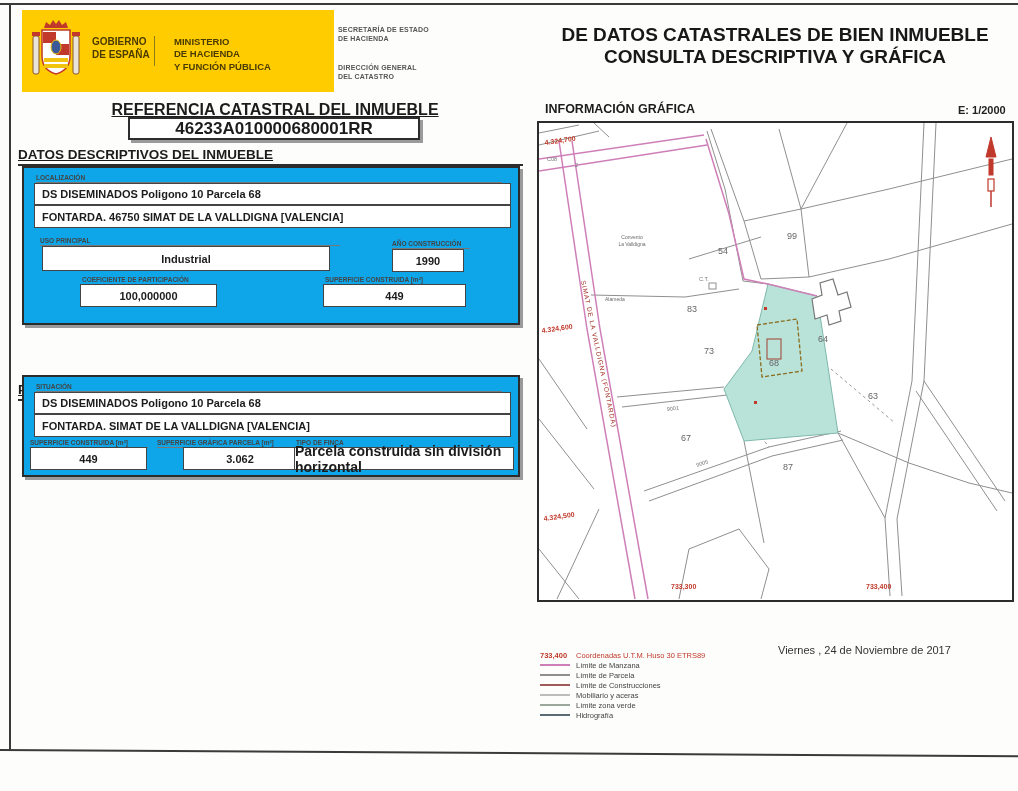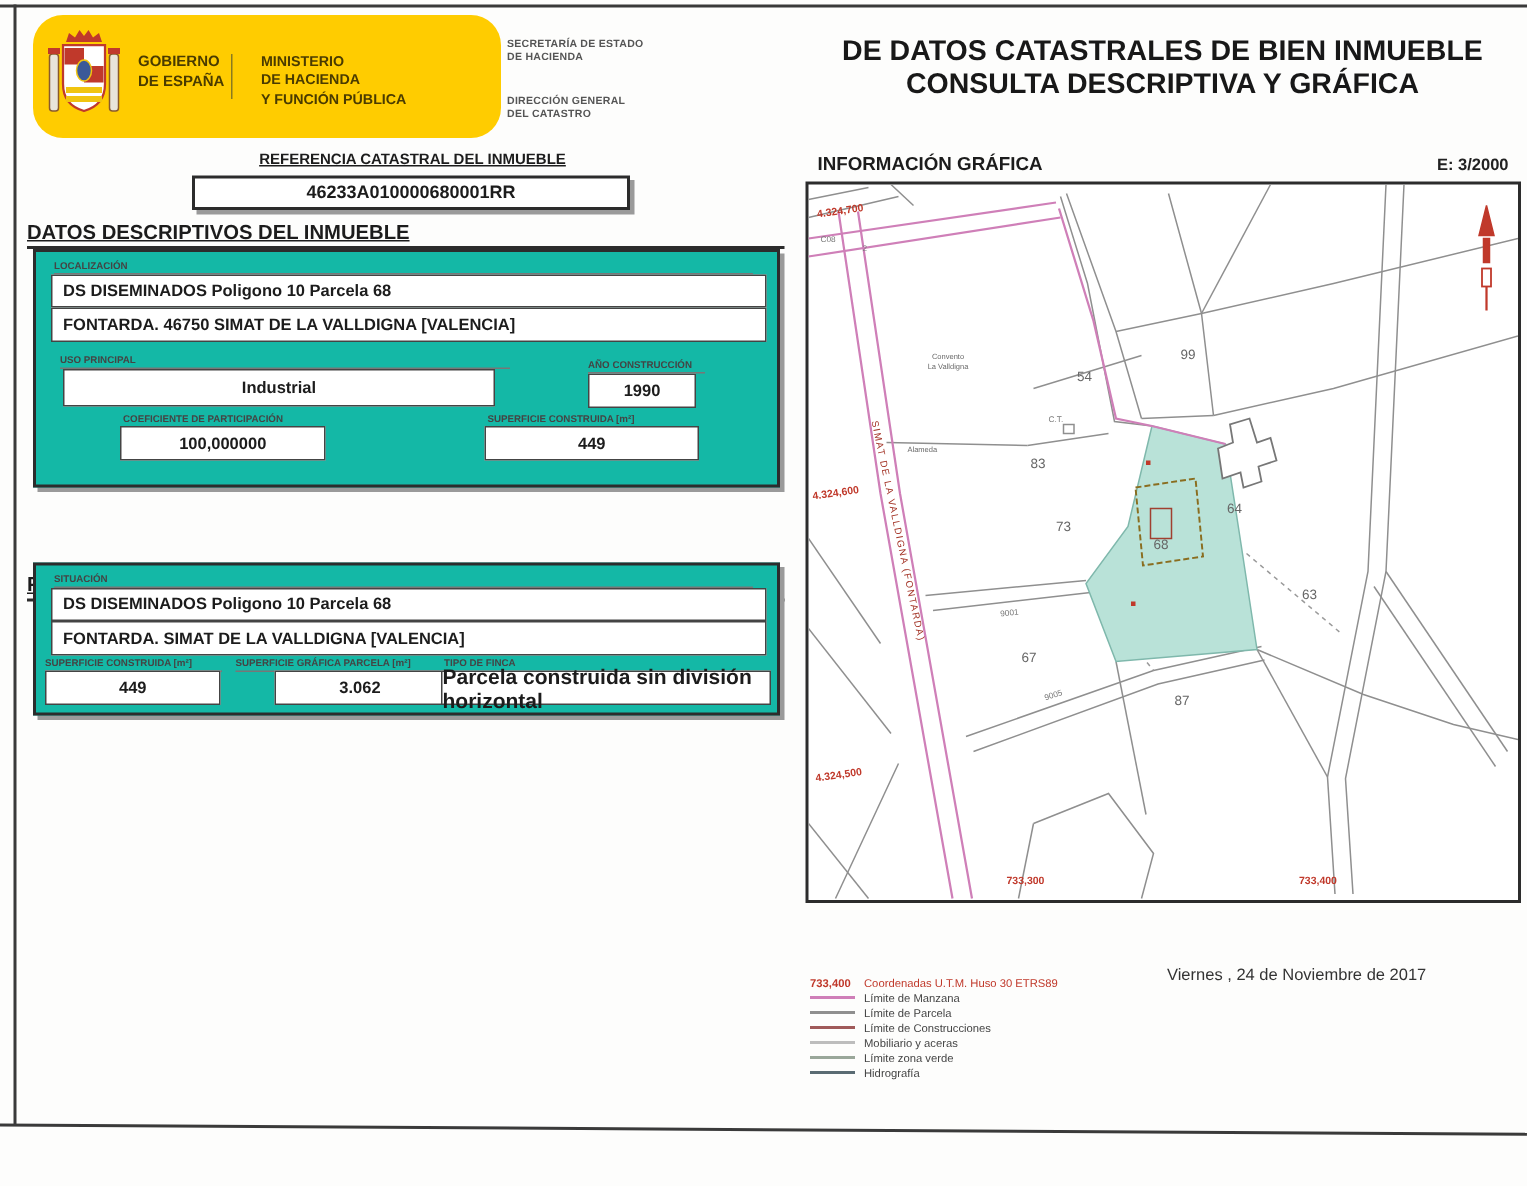--- a/index.html
+++ b/index.html
@@ -4,31 +4,31 @@
 <style>
   html,body{margin:0;padding:0;background:#fff;}
   .page{position:relative;width:1018px;height:791px;background:#fdfdfc;
         font-family:"Liberation Sans", sans-serif;color:#1c1c1c;overflow:hidden;}
   .abs{position:absolute;}
   
   .frame-top{left:0;top:3px;width:1018px;height:0;border-top:2px solid #3a3a3a;}
   .frame-left{left:9px;top:3px;width:0;height:747px;border-left:2px solid #3a3a3a;}
   .frame-bottom{left:0;top:749px;width:1018px;height:0;border-top:2px solid #3a3a3a;transform:rotate(.35deg);transform-origin:left;}
   
-  .logo-box{left:22px;top:10px;width:312px;height:82px;background:#ffcc00;display:flex;align-items:center;border-radius:20px;}
+  .logo-box{left:22px;top:10px;width:312px;height:82px;background:#ffcc00;display:flex;align-items:center;}
   .gob-text{font-size:10px;font-weight:bold;color:#4a3b00;line-height:1.25;}
   .min-text{font-size:9.5px;font-weight:bold;color:#4a3b00;line-height:1.3;}
   .dept{font-size:7px;font-weight:bold;color:#555;line-height:1.35;letter-spacing:.2px;}
   .main-title{left:545px;top:24px;width:460px;text-align:center;font-weight:bold;font-size:19px;line-height:1.15;color:#181818;}
   
-  .ref-label{left:110px;top:101px;width:330px;text-align:center;font-weight:bold;font-size:10px;text-decoration:underline;}
+  .ref-label{left:110px;top:101px;width:330px;text-align:center;font-weight:bold;font-size:16px;text-decoration:underline;}
   .ref-value{left:128px;top:117px;width:288px;height:19px;border:2px solid #2c2c2c;box-shadow:3px 3px 0 #9a9a9a;
-             text-align:center;font-weight:bold;font-size:12px;line-height:19px;background:#fff;}
+             text-align:center;font-weight:bold;font-size:17px;line-height:19px;background:#fff;}
   .sec-head{font-weight:bold;font-size:13.5px;border-bottom:2px solid #2c2c2c;padding-bottom:2px;text-decoration:underline;}
-  .big-box{border:2px solid #2c2c2c;box-shadow:3px 3px 0 #9a9a9a;background:#14b8a6;}
+  .big-box{border:2px solid #2c2c2c;box-shadow:3px 3px 0 #9a9a9a;background:#0ea5e9;}
   .tiny-label{font-size:6.5px;font-weight:bold;color:#444;border-bottom:1px solid #777;padding-bottom:1px;}
   .tiny-label.noline{border-bottom:none;}
   .field{border:1.5px solid #444;background:#fff;font-weight:bold;font-size:11px;display:flex;align-items:center;}
   .field.pad{padding-left:7px;}
   .field.center{justify-content:center;}
   
   .map-head{left:545px;top:102px;width:250px;font-weight:bold;font-size:12.5px;border-bottom:2px solid #2c2c2c;padding-bottom:16px;}
   .map-scale{left:958px;top:104px;width:55px;font-size:11px;font-weight:bold;color:#222;}
   .map-box{left:537px;top:121px;width:473px;height:477px;border:2px solid #2c2c2c;background:#fff;}
   .disclaimer{left:539px;top:606px;width:472px;font-size:9px;font-weight:bold;color:#333;line-height:1.3;}
@@ -114,21 +114,21 @@
     <div class="abs field pad" style="left:10px;top:37px;width:468px;height:21px;">FONTARDA. SIMAT DE LA VALLDIGNA [VALENCIA]</div>
     <div class="abs tiny-label" style="left:6px;top:62px;width:118px;">SUPERFICIE CONSTRUIDA [m²]</div>
     <div class="abs field center" style="left:6px;top:70px;width:115px;height:21px;">449</div>
     <div class="abs tiny-label" style="left:133px;top:62px;width:136px;">SUPERFICIE GRÁFICA PARCELA [m²]</div>
     <div class="abs field center" style="left:133px;top:70px;width:112px;height:21px;margin-left:26px;">3.062</div>
     <div class="abs tiny-label noline" style="left:272px;top:62px;width:90px;">TIPO DE FINCA</div>
     <div class="abs field center" style="left:270px;top:70px;width:218px;height:21px;font-size:14px;">Parcela construida sin división horizontal</div>
   </div>
 
   <div class="abs map-head">INFORMACIÓN GRÁFICA</div>
-  <div class="abs map-scale">E: 3/2000</div>
+  <div class="abs map-scale">E: 1/2000</div>
 
   <div class="abs map-box">
     <svg width="473" height="477" viewBox="0 0 473 477">
 
       <g stroke="#8f8f8f" stroke-width="1" fill="none">
         <path d="M0,10 L40,2"></path> 
           <path d="M0,22 L60,8"></path> 
           <path d="M55,0 L70,14"></path>
         <path d="M168,8 L186,66 L204,158 L229,161"></path>
         <path d="M150,136 L222,114"></path>

